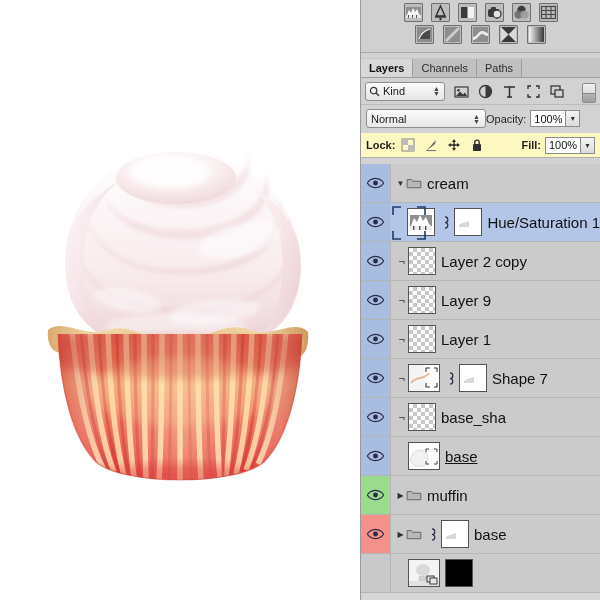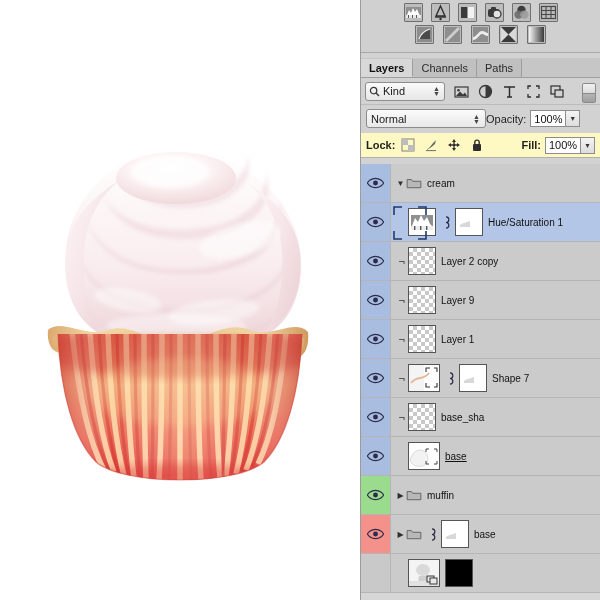--- a/index.html
+++ b/index.html
@@ -136,21 +136,21 @@
     background:#fff;margin-right:5px;flex:0 0 auto;position:relative;overflow:hidden;
   }
   .thumb.checker{
     background-image:
       linear-gradient(45deg,#c9c9c9 25%,transparent 25%,transparent 75%,#c9c9c9 75%),
       linear-gradient(45deg,#c9c9c9 25%,transparent 25%,transparent 75%,#c9c9c9 75%);
     background-size:8px 8px;background-position:0 0,4px 4px;background-color:#fff;
   }
   .thumb.wide{width:32px;}
   .thumb.mask-black{background:#000;}
-  .layername{font-size:10px;color:#111;white-space:nowrap;}
+  .layername{font-size:15px;color:#111;white-space:nowrap;}
   .layername.editing{text-decoration:underline;}
   .linkicon{width:10px;margin-right:4px;flex:0 0 auto;}
   .folder{width:16px;height:12px;margin-right:5px;flex:0 0 auto;}
   .selbrackets{position:absolute;left:2px;top:3px;width:34px;height:34px;pointer-events:none;}
 
   
   #watermark{
     position:absolute;left:452px;top:522px;width:148px;height:78px;
     pointer-events:none;opacity:.85;
   }

